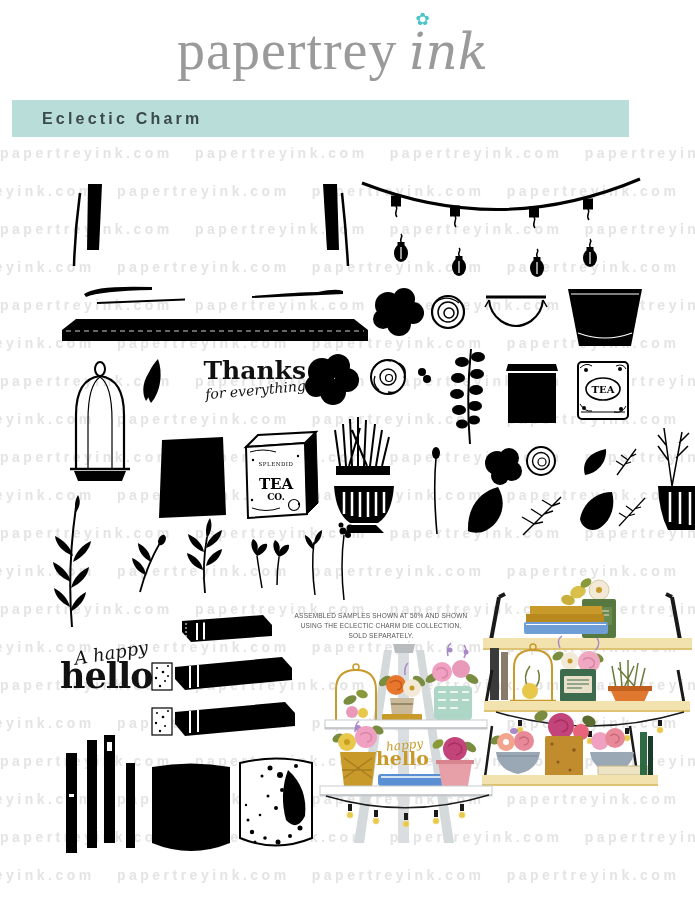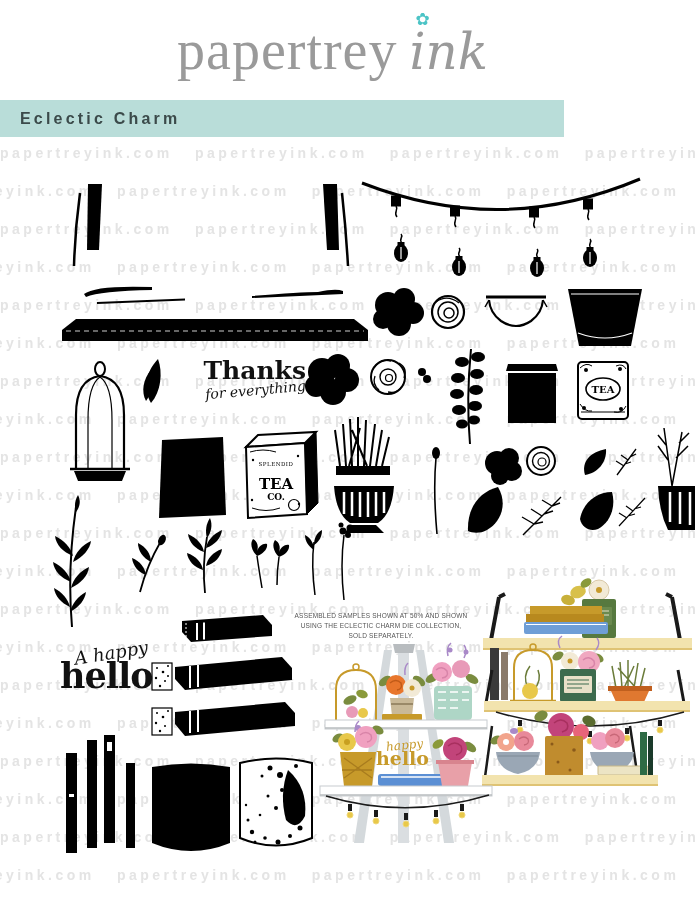--- a/index.html
+++ b/index.html
@@ -12,23 +12,23 @@
           font:600 14px "Liberation Sans",sans-serif;letter-spacing:3.5px;color:#e4e4e4;}
   
   #hdr{position:absolute;left:0;top:0;width:595px;height:100px;z-index:3;
        display:flex;align-items:center;justify-content:center;margin-left:35px;}
   .logo{position:relative;color:#9a9a9a;white-space:nowrap;}
   .logo-main{font-family:"Liberation Serif",serif;font-size:56px;letter-spacing:1px;}
   .logo-script{position:relative;font-family:"DejaVu Serif",serif;font-style:italic;
                font-size:50px;margin-left:12px;}
   .logo-flower{position:absolute;left:6px;top:-14px;font-size:17px;color:#4cc4c6;font-style:normal;}
   
-  #banner{position:absolute;left:0;top:100px;width:564px;height:37px;background:#b9ddd9;z-index:3;
+  #banner{position:absolute;left:12px;top:100px;width:617px;height:37px;background:#b9ddd9;z-index:3;
           display:flex;align-items:center;justify-content:space-between;box-sizing:border-box;
-          padding:0 26px 0 20px;color:#3b4a4a;font-size:16px;letter-spacing:3.2px;font-weight:600;}
+          padding:0 26px 0 30px;color:#3b4a4a;font-size:16px;letter-spacing:3.2px;font-weight:600;}
   
   #art{position:absolute;left:0;top:0;width:695px;height:900px;z-index:4;}
   
   .txt{z-index:5;color:#111;}
   #thanks{left:180px;top:358px;width:126px;text-align:right;}
   #thanks .l1{font-family:"DejaVu Serif",serif;font-weight:700;font-size:25px;line-height:1;}
   #thanks .l2{font-family:"DejaVu Serif",serif;font-style:italic;font-size:14px;line-height:1;
               transform:rotate(-5deg);margin-top:1px;}
   #hello{left:52px;top:643px;width:110px;}
   #hello .l1{font-family:"DejaVu Serif",serif;font-style:italic;font-size:18px;line-height:1;

